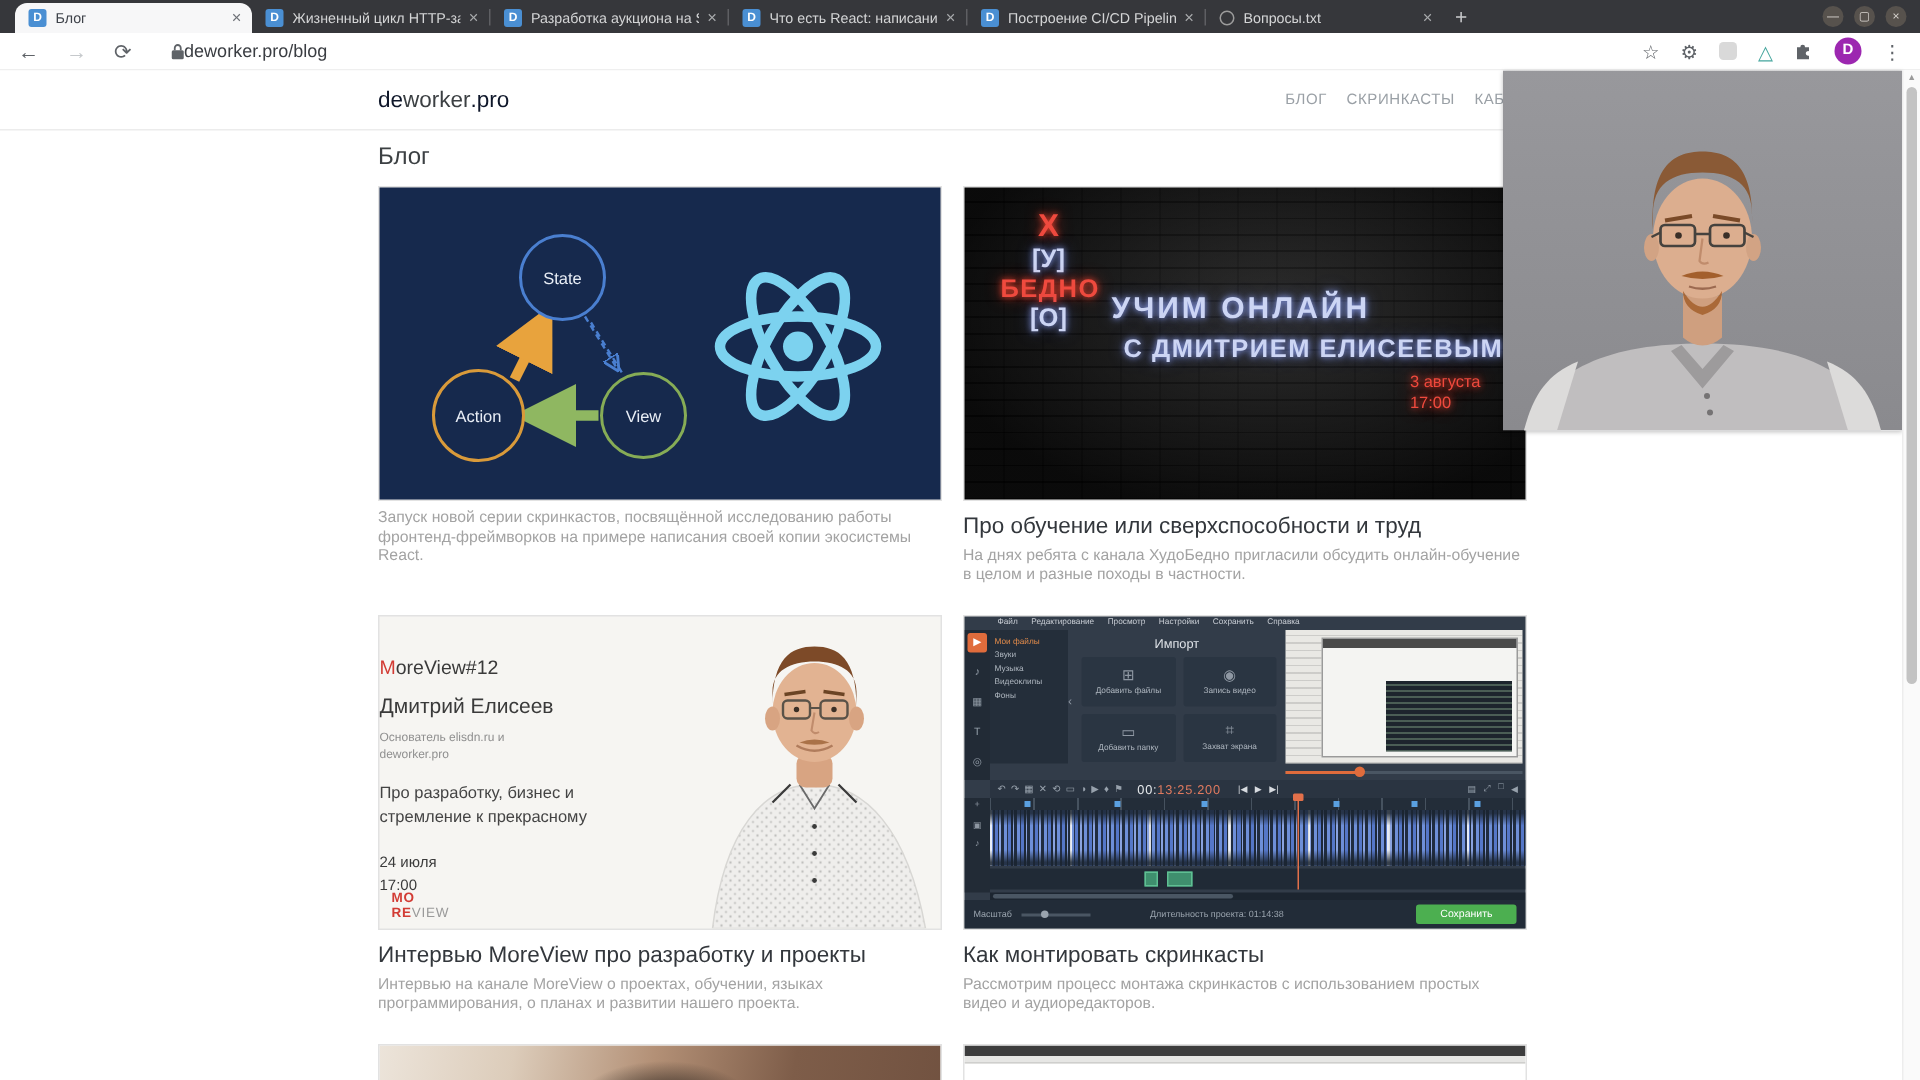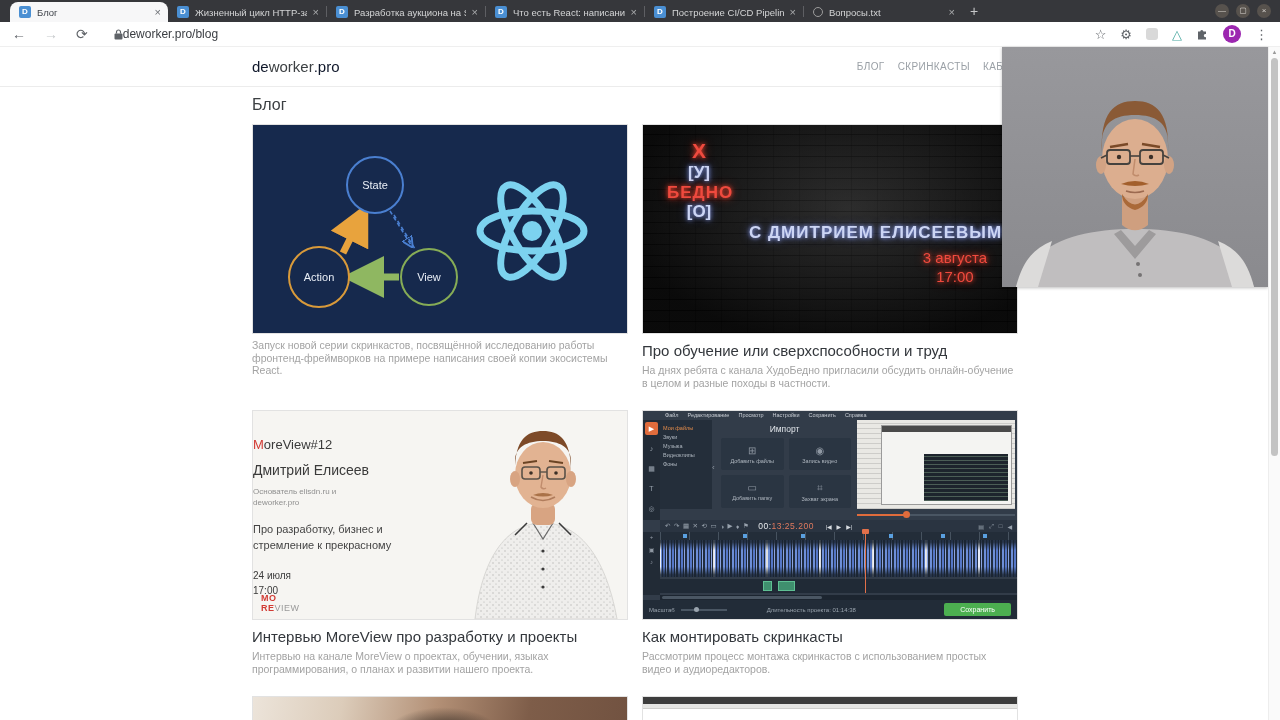--- a/index.html
+++ b/index.html
@@ -57,21 +57,21 @@
     repeating-linear-gradient(0deg, rgba(0,0,0,0.55) 0 1px, rgba(60,60,60,0.12) 1px 11px),
     repeating-linear-gradient(90deg, rgba(0,0,0,0.45) 0 1px, transparent 1px 26px); }
 .neon-red { color:#ef4a3e; text-shadow:0 0 4px rgba(255,70,50,0.9), 0 0 10px rgba(255,60,40,0.55); }
 .neon-blue { color:#ccd5f4; text-shadow:0 0 4px rgba(150,170,255,0.95), 0 0 10px rgba(110,140,255,0.5); }
 .neon-col { position:absolute; left:24px; top:14px; width:64px; text-align:center; font-weight:bold; line-height:1.15; }
 .neon-col .v1 { font-size:21px; }
 .neon-col .v2, .neon-col .v4 { font-size:17px; }
 .neon-col .v3 { font-size:17px; letter-spacing:1px; }
 .neon-l1 { position:absolute; left:98px; top:70px; font-size:20px; font-weight:bold; letter-spacing:2px; }
 .neon-l2 { position:absolute; left:106px; top:98px; font-size:17px; font-weight:bold; letter-spacing:1px; }
-.neon-date { position:absolute; right:30px; top:124px; text-align:center; font-size:15px; line-height:1.25; }
+.neon-date { position:absolute; right:30px; top:124px; text-align:left; font-size:11px; line-height:1.25; }
 
 .t-mv { background:#f6f5f2; }
 .mv-txt { position:absolute; left:0; top:0; width:220px; text-align:left; color:#3a3a3a; }
 .mv-title { margin-top:26px; font-size:13px; }
 .mv-title .red { color:#d23b34; }
 .mv-name { margin-top:10px; font-size:14px; }
 .mv-role { margin-top:8px; font-size:8px; color:#8f8f8f; line-height:1.4; }
 .mv-topic { margin-top:14px; font-size:11px; line-height:1.45; color:#444; }
 .mv-when { margin-top:14px; font-size:10px; line-height:1.5; color:#3a3a3a; }
 .mv-logo { position:absolute; left:8px; bottom:6px; font-size:9px; font-weight:bold; line-height:1.05; letter-spacing:0.5px; }
@@ -266,20 +266,21 @@
       </div>
 
       <div class="card">
         <div class="thumb t-neon">
           <div class="neon-col">
             <div class="neon-red v1">Х</div>
             <div class="neon-blue v2">[У]</div>
             <div class="neon-red v3">БЕДНО</div>
             <div class="neon-blue v4">[О]</div>
           </div>
+          <div class="neon-blue neon-l1">УЧИМ ОНЛАЙН</div>
           <div class="neon-blue neon-l2">С ДМИТРИЕМ ЕЛИСЕЕВЫМ</div>
           <div class="neon-red neon-date">
             <div>3 августа</div>
             <div>17:00</div>
           </div>
         </div>
         <div class="card-title">Про обучение или сверхспособности и труд</div>
         <div class="card-desc">На днях ребята с канала ХудоБедно пригласили обсудить онлайн-обучение в целом и разные походы в частности.</div>
       </div>
 

